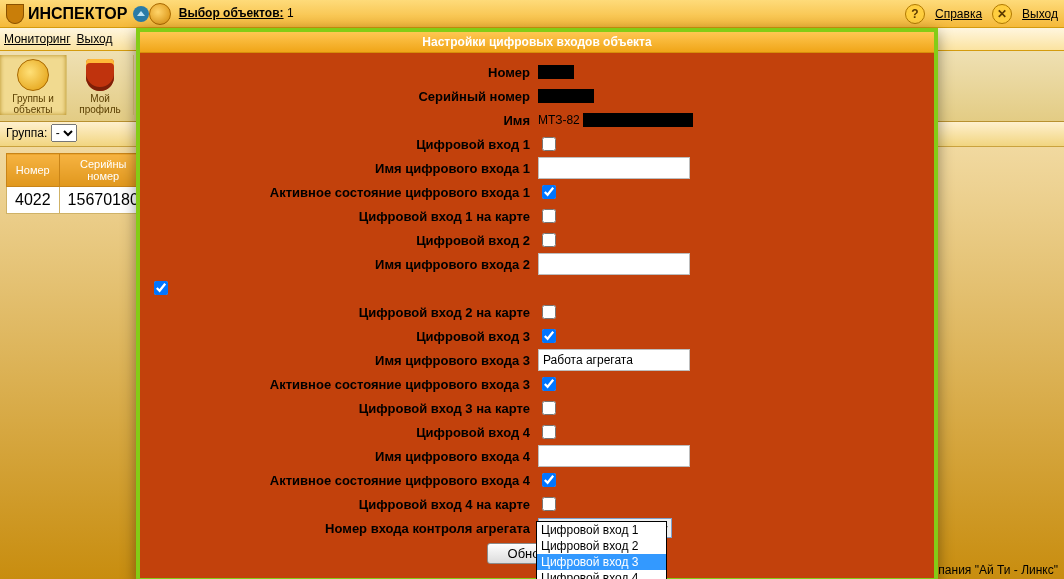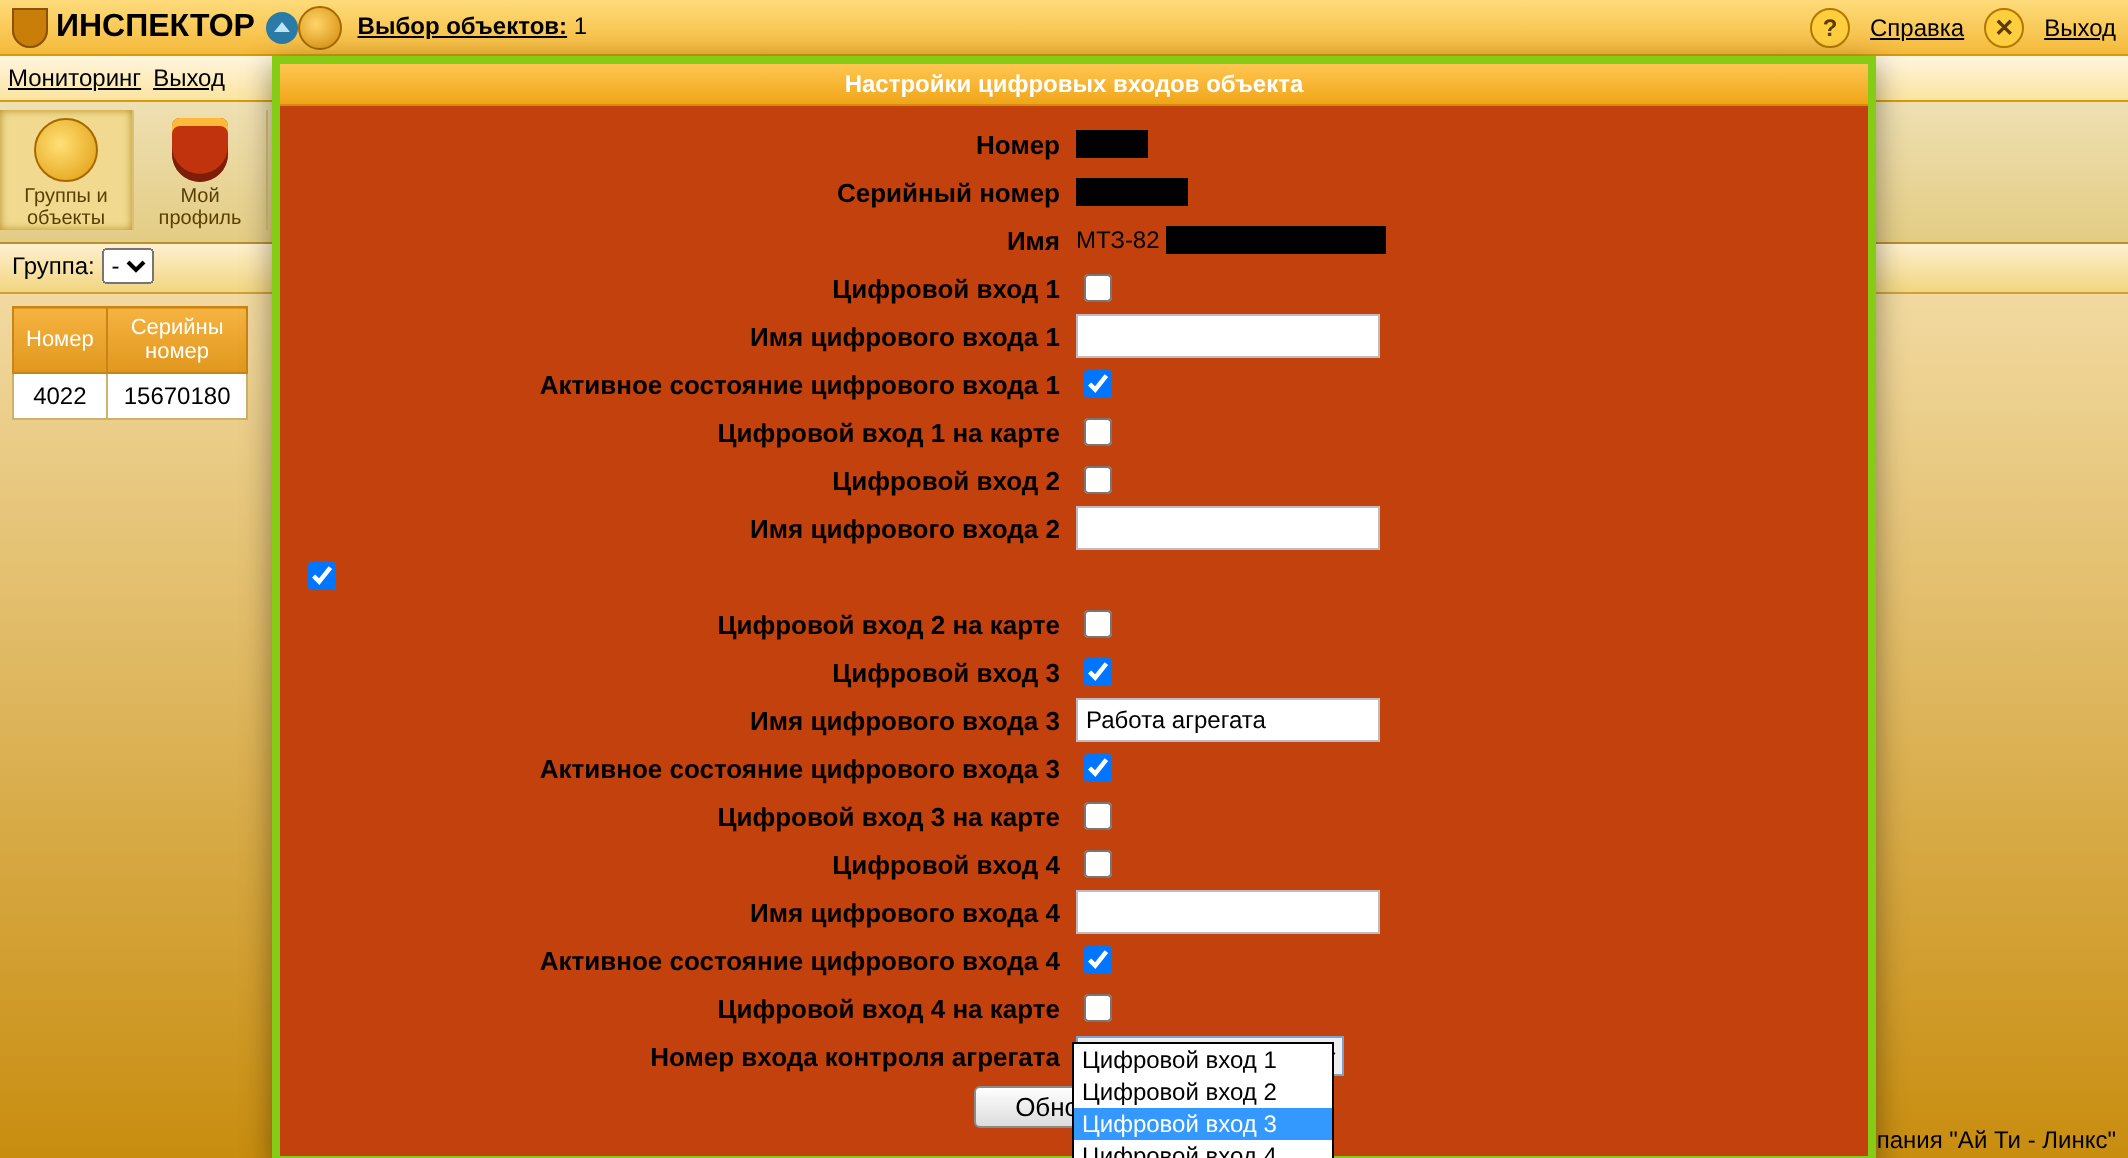--- a/index.html
+++ b/index.html
@@ -84,21 +84,21 @@
   table.data th {
     background:linear-gradient(to bottom,#f6b341,#e0971d);
     color:#fff; font-size:11px;
     border:1px solid #c98417;
     padding:4px 6px;
     font-weight:normal;
   }
   table.data td {
     border:1px solid #cfb267;
     padding:4px 8px;
-    font-size:12px;
+    font-size:16px;
     text-align:center;
     background:#fff;
   }
 
   
   .footer {
     position:absolute;
     bottom:2px; right:6px;
     font-size:12px;
     text-align:right;

